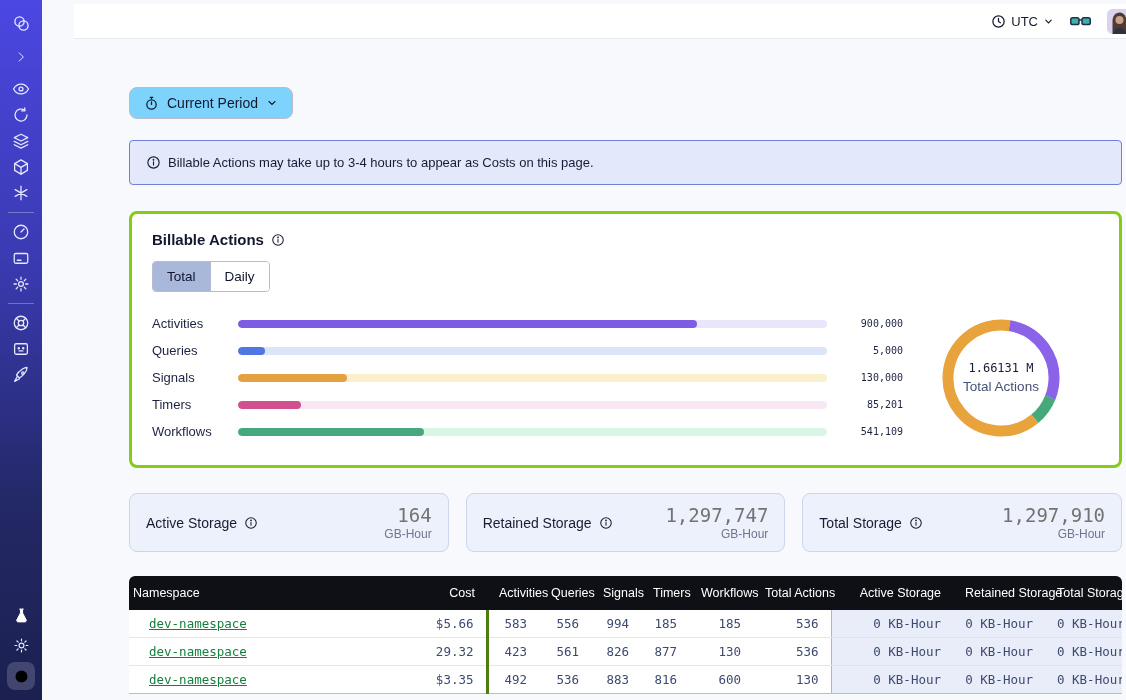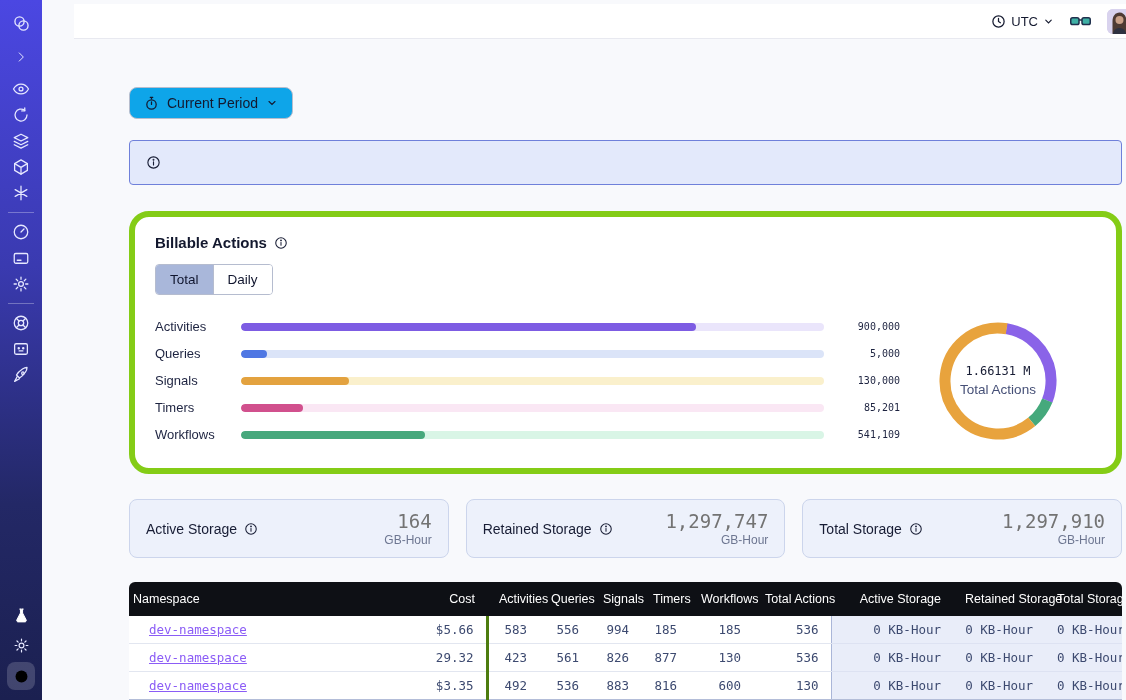--- a/index.html
+++ b/index.html
@@ -25,27 +25,27 @@
   .tz { display:flex; align-items:center; gap:5px; font-size:13px; color:#14192f; cursor:pointer; }
   .icon-btn { display:flex; align-items:center; cursor:pointer; }
   .avatar { width:25px; height:25px; border-radius:6px; overflow:hidden; background:#d6d0ec; cursor:pointer; }
   .acct { display:flex; align-items:center; gap:5px; }
 
   .content { flex:1; padding:48px 36px 0 55px; }
 
   .page-head { display:flex; justify-content:space-between; align-items:flex-start; }
   .page-title { font-size:27px; font-weight:600; color:#13182e; letter-spacing:.2px; }
   .page-sub { font-size:11.5px; color:#2e3550; margin-top:7px; }
-  .period-btn { display:flex; align-items:center; gap:8px; background:#0ea5e9; border:1px solid #b7bdcd;
+  .period-btn { display:flex; align-items:center; gap:8px; background:#7dd3fc; border:1px solid #b7bdcd;
     border-radius:8px; padding:7px 14px; font-size:14px; color:#14192f; cursor:pointer; }
 
   .banner { margin-top:21px; background:#e3e9fb; border:1px solid #6f80da; border-radius:4px;
     padding:14px 16px; font-size:13px; color:#171c34; display:flex; align-items:center; gap:7px; }
 
-  .card { margin-top:26px; background:#fff; border:6px solid #84cc16; border-radius:20px; padding:17px 20px 20px; }
+  .card { margin-top:26px; background:#fff; border:3px solid #84cc16; border-radius:8px; padding:17px 20px 20px; }
   .card-title { font-size:15px; font-weight:600; color:#13182e; display:flex; align-items:center; gap:7px; }
   .seg { display:inline-flex; border:1px solid #b5bccf; border-radius:4px; overflow:hidden; margin-top:13px; }
   .seg-btn { padding:7px 14px; font-size:13.5px; color:#10152e; background:#fff; cursor:pointer; }
   .seg-btn.sel { background:#a9b7da; }
   .seg-btn + .seg-btn { border-left:1px solid #b5bccf; }
 
   .chart-row { display:flex; align-items:center; margin-top:18px; }
   .bars { flex:1; }
   .bar-row { display:flex; align-items:center; height:27px; }
   .bar-label { width:70px; font-size:13px; color:#1d2340; flex:0 0 70px; }
@@ -66,21 +66,21 @@
   .storage-unit { font-size:12px; color:#6d7691; margin-top:1px; }
 
   .table-wrap { margin-top:24px; border-radius:6px 6px 0 0; overflow:hidden; }
   table { width:100%; border-collapse:collapse; table-layout:fixed; }
   thead th { background:#0e1015; color:#fff; font-size:12.5px; font-weight:500; padding:10px 12px; text-align:right; white-space:nowrap; }
   thead th.left { text-align:left; padding-left:4px; }
   tbody td { background:#fff; font-family:"DejaVu Sans Mono", monospace; font-size:12.5px; color:#3d4a70;
     padding:6px 12px; text-align:right; border-bottom:1px solid #e2e6f0; white-space:nowrap; }
   tbody tr:last-child td { border-bottom:1px solid #b3bdd8; }
   tbody td.left { text-align:left; padding-left:20px; }
-  tbody td a { color:#8b5cf6; }
+  tbody td a { color:#15803d; }
   tbody td.g2 { border-left:3px solid #4d7c0f; }
   tbody td.stor { background:#e9edf9; border-bottom:1px solid #dde2f2; }
   tbody td.g3 { border-left:1px solid #aab6d8; }
 </style>
 </head>
 <body>
 
 <nav class="sidebar">
   <div class="side-icon">
     <svg width="19" height="19" viewBox="0 0 24 24">
@@ -233,20 +233,21 @@
           </svg>
       </button>
     </div>
 
     <div class="banner">
       <svg width="15" height="15" viewBox="0 0 24 24" fill="none" stroke="#171c34" stroke-width="1.8" stroke-linecap="round">
           <circle cx="12" cy="12" r="9"></circle>
           <path d="M12 11v5"></path>
           <circle cx="12" cy="7.6" r="0.6" fill="#171c34"></circle>
         </svg>
+      <span>Billable Actions may take up to 3-4 hours to appear as Costs on this page.</span>
     </div>
 
     <div class="card">
       <div class="card-title">
         <span>Billable Actions</span>
         <svg width="14" height="14" viewBox="0 0 24 24" fill="none" stroke="#171c34" stroke-width="1.8" stroke-linecap="round">
             <circle cx="12" cy="12" r="9"></circle>
             <path d="M12 11v5"></path>
             <circle cx="12" cy="7.6" r="0.6" fill="#171c34"></circle>
           </svg>

